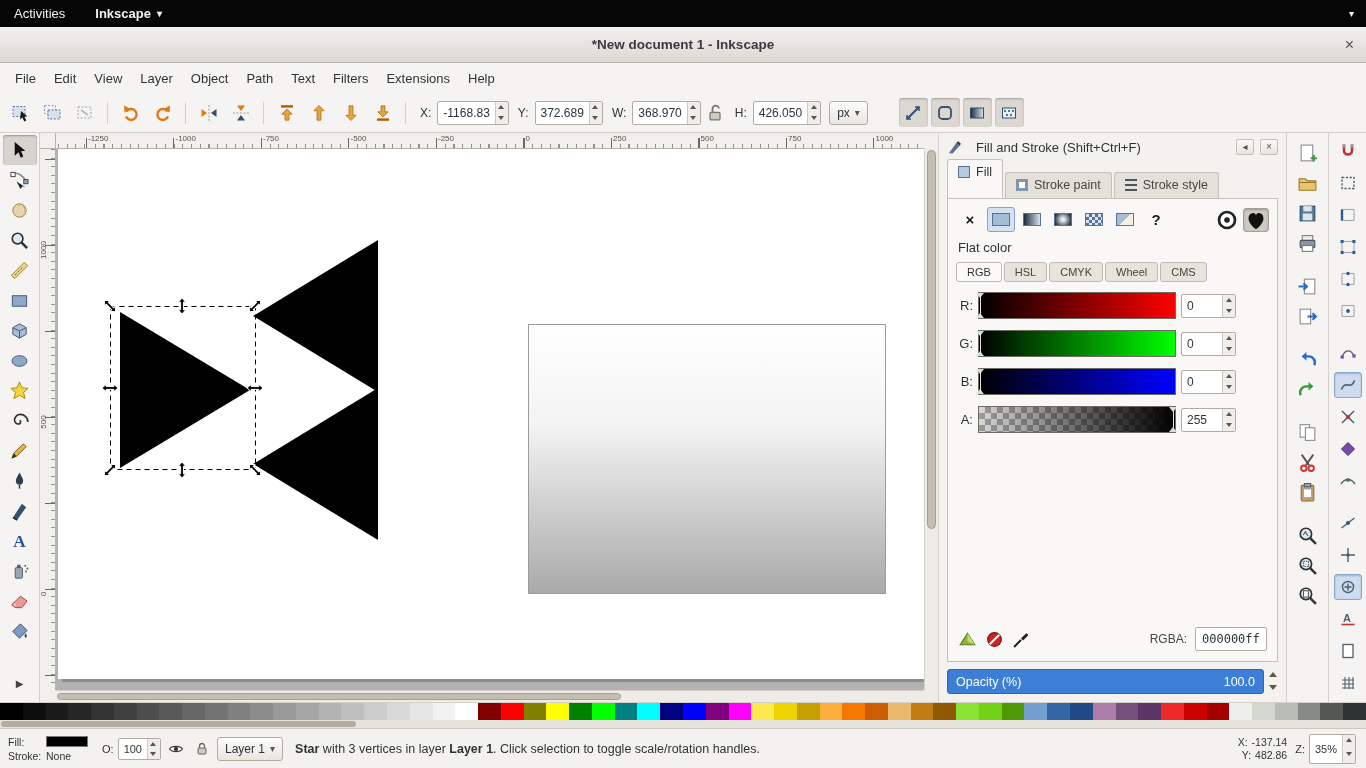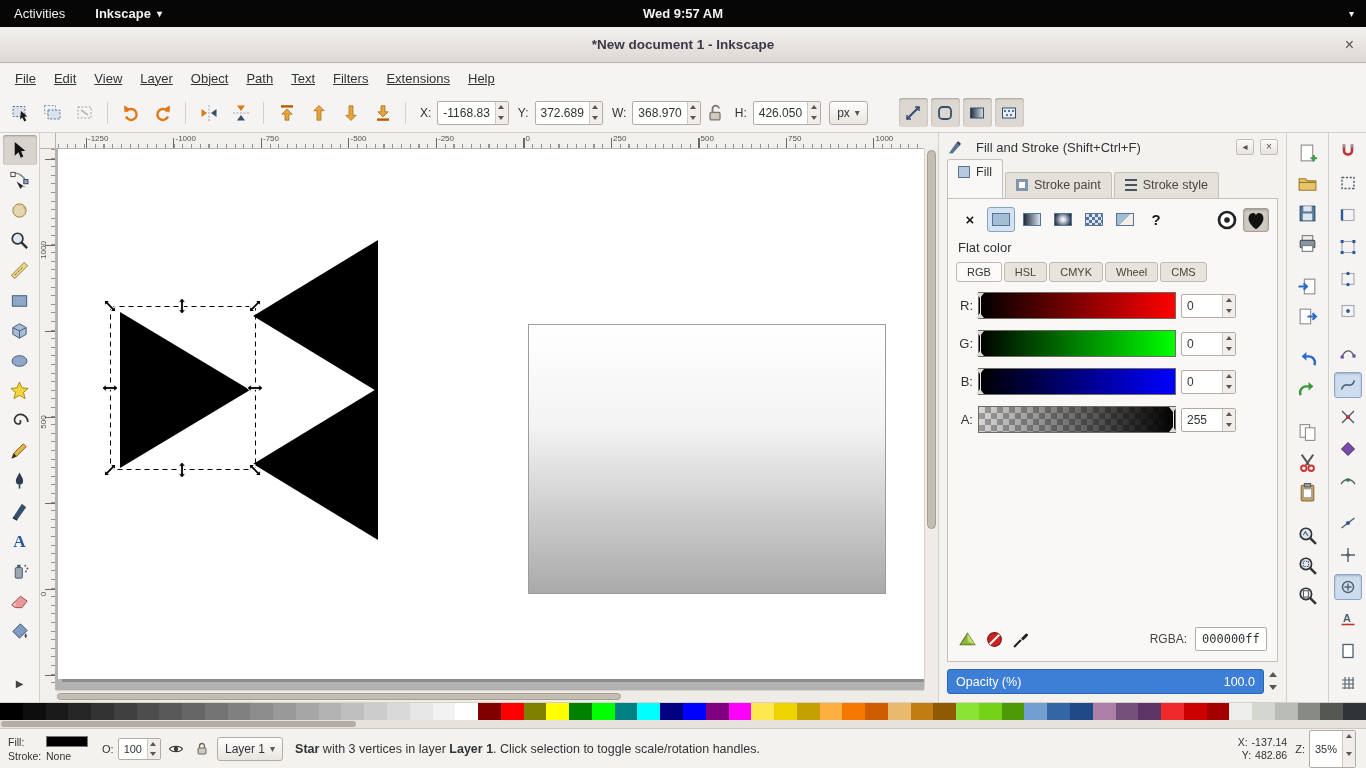--- a/index.html
+++ b/index.html
@@ -20,21 +20,21 @@
   .gb-right { margin-left:auto; display:flex; align-items:center; gap:8px; padding:0 12px; height:100%; }
   .caret { font-size:10px; }
 
   
   #title-bar { position:relative; height:36px; background:linear-gradient(#f3f1ef,#dcd8d3); border-bottom:1px solid #b9b2aa; display:flex; align-items:center; justify-content:center; }
   .tb-title { font-weight:bold; font-size:13.5px; color:#3d3846; }
   .tb-close { position:absolute; right:12px; top:0; height:36px; display:flex; align-items:center; font-size:16px; color:#55504a; }
 
   
   #menu-bar { height:30px; background:#f6f4f2; display:flex; align-items:center; padding-left:6px; }
-  .menu-item { padding:4px 9px; border-radius:3px;text-decoration:underline; }
+  .menu-item { padding:4px 9px; border-radius:3px; }
 
   
   #toolbar { height:40px; background:#f6f4f2; border-bottom:1px solid #d5d0c9; display:flex; align-items:center; padding:0 6px; gap:3px; }
   .tbtn { width:29px; height:29px; display:flex; align-items:center; justify-content:center; border-radius:3px; }
   .tbtn svg { width:20px; height:20px; }
   .tsep { width:1px; height:22px; background:#d5d0c9; margin:0 5px; }
   .fld-label { font-size:12px; margin:0 3px 0 6px; }
   .spin { display:inline-flex; align-items:stretch; background:#fff; border:1px solid #b3aca3; border-radius:2px; height:24px; overflow:hidden; }
   .spin-val { display:flex; align-items:center; padding:0 5px; font-size:12px; min-width:52px; }
   .spin-btns { display:flex; flex-direction:column; width:13px; border-left:1px solid #cfc9c0; background:#f0edea; }
@@ -171,21 +171,20 @@
   <div class="gb-left">
     <span class="gb-activities">Activities</span>
     <span class="gb-app">
       <svg viewBox="0 0 16 16">
           <path d="M8 1 L14 7 L11 8.5 L13 10.5 L8 15 L3 10.5 L5 8.5 L2 7 Z" fill="#ededed"></path>
         </svg>
       <span>Inkscape</span>
       <span class="caret">▾</span>
     </span>
   </div>
-  <div class="gb-clock">Wed 9:57 AM</div>
   <div class="gb-right">
     <svg viewBox="0 0 16 16">
         <path d="M1.5 6 A9 9 0 0 1 14.5 6 L13 7.8 A7 7 0 0 0 3 7.8 Z M4.2 9.2 A5.4 5.4 0 0 1 11.8 9.2 L10.3 11 A3.2 3.2 0 0 0 5.7 11 Z M8 14 L6.4 12.2 A2 2 0 0 1 9.6 12.2 Z" fill="#f2f2f2"></path>
       </svg>
     <svg viewBox="0 0 16 16">
         <path d="M2 6 h3 l4 -3.4 v10.8 L5 10 H2 Z" fill="#f2f2f2"></path>
         <path d="M11 5 a4 4 0 0 1 0 6 M12.6 3.4 a6.4 6.4 0 0 1 0 9.2" stroke="#f2f2f2" fill="none" stroke-width="1.2"></path>
       </svg>
     <svg viewBox="0 0 20 12">
         <rect x="1" y="1.5" width="15" height="9" rx="1.5" fill="none" stroke="#f2f2f2" stroke-width="1.3"></rect>
@@ -988,21 +987,21 @@
         <span>X:</span>
         <span>-137.14</span>
       </span>
     <span class="cr">
         <span>Y:</span>
         <span>482.86</span>
       </span>
   </div>
   <div class="sb-zoom">
     <span>Z:</span>
-    <div class="spin" style="height:38px">
+    <div class="spin" style="height:30px">
       <span class="spin-val">35%</span>
       <span class="spin-btns">
           <i class="up"></i>
           <i class="dn"></i>
         </span>
     </div>
   </div>
 </div>
 
 </body></html>

